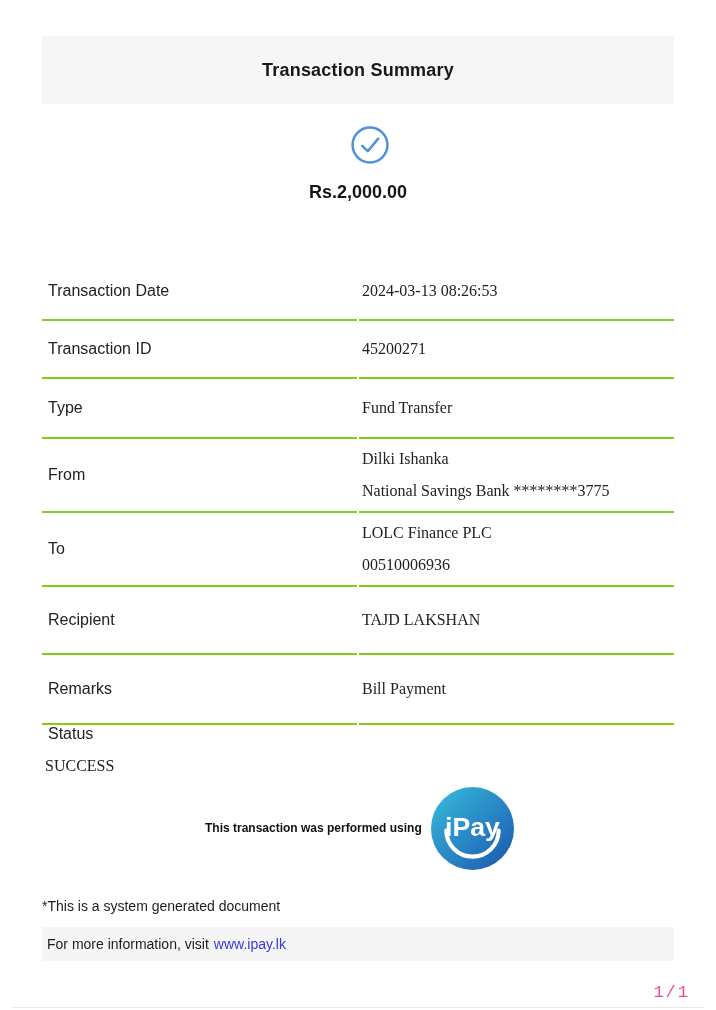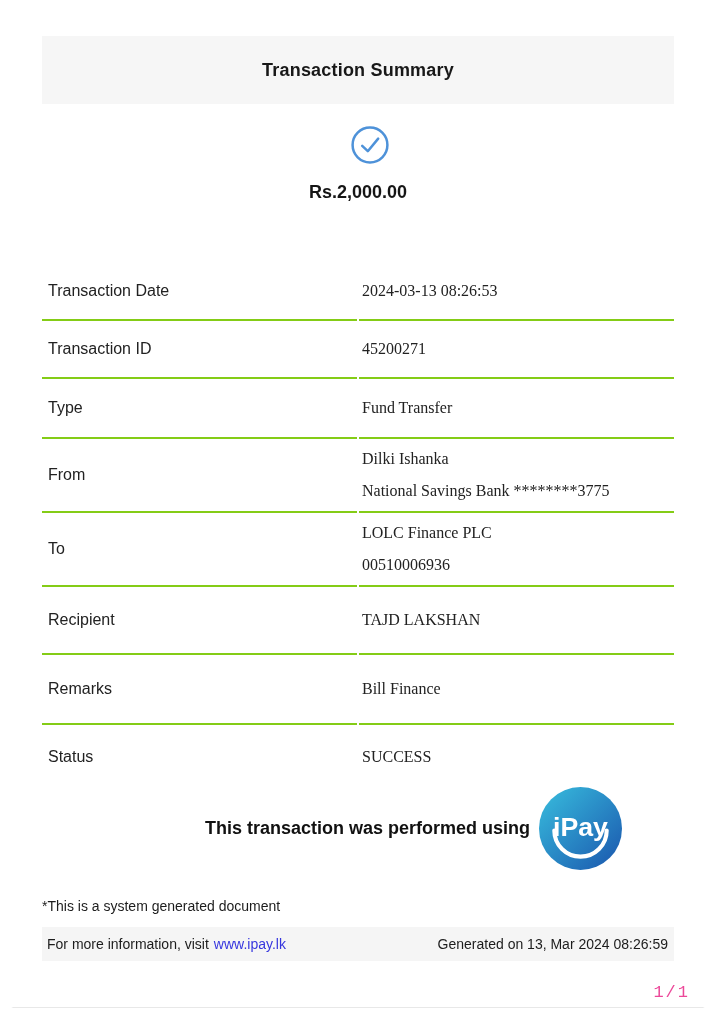--- a/index.html
+++ b/index.html
@@ -16,30 +16,30 @@
   .status-icon-wrap { margin-top:21px; display:flex; justify-content:center; }
   .status-icon-wrap .icon { transform:translateX(12px); width:40px; height:40px; }
 
   .amount { margin-top:17px; text-align:center; font-size:18px; font-weight:bold; color:#151515; }
 
   .details { margin:60px 42px 0; }
   .drow { display:flex; align-items:stretch; }
   .drow:nth-child(1){ height:58px; } .drow:nth-child(2){ height:58px; }
   .drow:nth-child(3){ height:60px; } .drow:nth-child(4){ height:74px; }
   .drow:nth-child(5){ height:74px; } .drow:nth-child(6){ height:68px; }
-  .drow:nth-child(7){ height:70px; } .drow:nth-child(8){ height:64px; }
+  .drow:nth-child(7){ height:70px; } .drow:nth-child(8){ height:64px;flex-direction:column; }
   .cell { border-bottom:2px solid #84cc16; display:flex; flex-direction:column;
           justify-content:center; font-size:16px; color:#222; }
   .drow:last-child .cell { border-bottom:none; }
   .cell.lab { width:315px; margin-right:2px; padding-left:6px; }
   .cell.val { flex:1; padding-left:3px; align-items:flex-start;font-family:Liberation Serif, serif; }
   .cell.val .vline { line-height:32px; }
 
   .performed { margin:-3px 0 0 205px; height:84px; display:flex; align-items:center; gap:9px; }
-  .performed-text { font-size:18px; font-weight:bold; color:#111; }
+  .performed-text { font-size:12px; font-weight:bold; color:#111; }
   .ipay-logo svg { display:block; }
 
   .footnote { margin:28px 0 0 42px; font-size:14px; color:#1c1c1c; }
 
   .footer-bar { margin:13px 42px 0; height:34px; background:#f5f5f5;
                 display:flex; align-items:center; justify-content:space-between;
                 padding:0 6px 0 5px; font-size:14px; color:#1c1c1c;gap:24px; }
   .footer-left { display:flex; gap:5px; align-items:center; }
   .footer-left a { color:#3636de; text-decoration:none; }
 
@@ -101,21 +101,21 @@
       </div>
       <div class="drow">
         <div class="cell lab">Recipient</div>
         <div class="cell val">
           <div class="vline">TAJD LAKSHAN</div>
         </div>
       </div>
       <div class="drow">
         <div class="cell lab">Remarks</div>
         <div class="cell val">
-          <div class="vline">Bill Finance</div>
+          <div class="vline">Bill Payment</div>
         </div>
       </div>
       <div class="drow">
         <div class="cell lab">Status</div>
         <div class="cell val">
           <div class="vline">SUCCESS</div>
         </div>
       </div>
     </div>
 
@@ -136,18 +136,17 @@
     </span>
   </div>
 
   <div class="footnote">*This is a system generated document</div>
 
   <div class="footer-bar">
     <div class="footer-left">
       <span>For more information, visit</span>
       <a href="#">www.ipay.lk</a>
     </div>
-    <div class="footer-right">Generated on 13, Mar 2024 08:26:59</div>
   </div>
 
   <div class="pagination">1/1</div>
 
 </div>
 
 </body></html>

